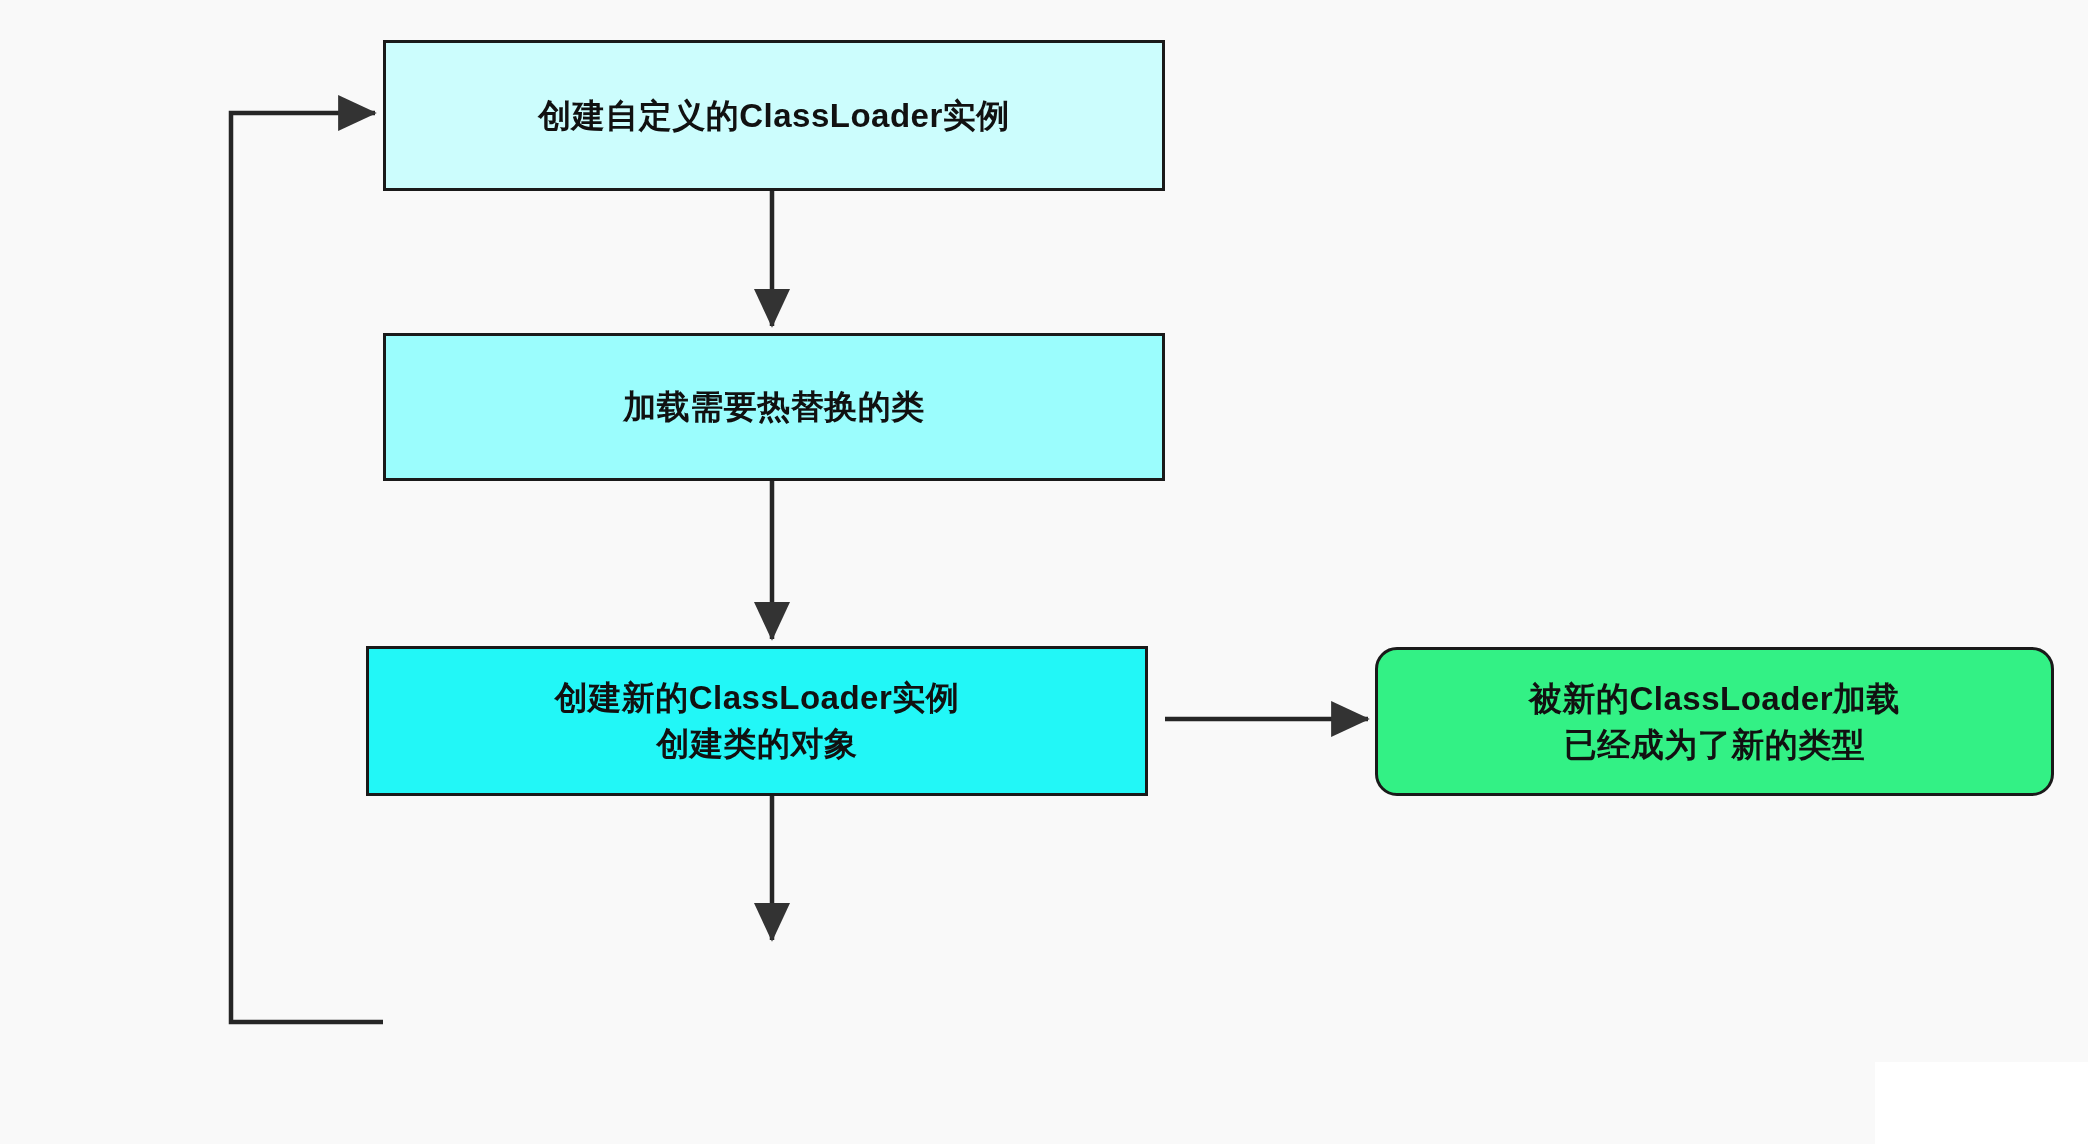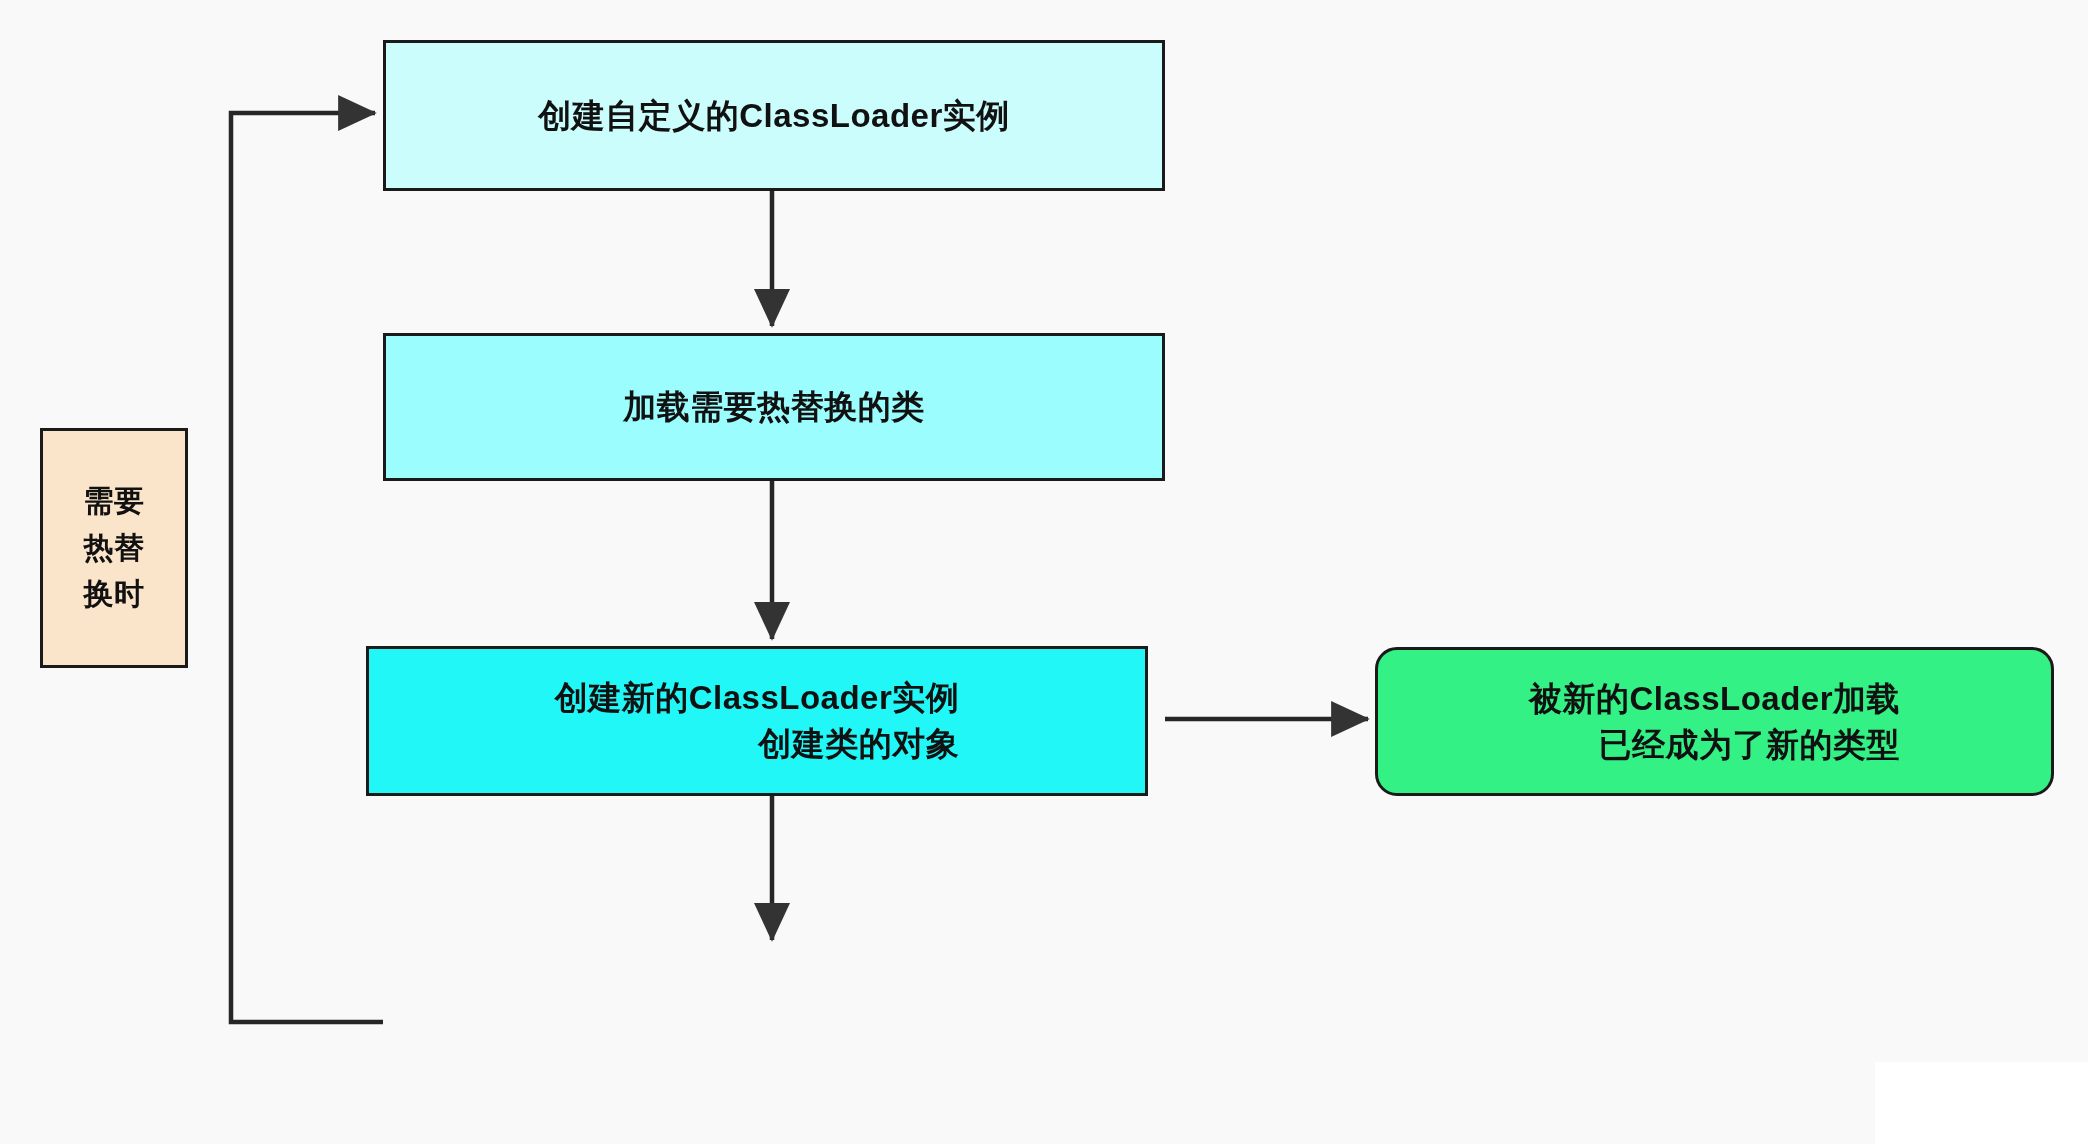--- a/index.html
+++ b/index.html
@@ -25,21 +25,21 @@
     height: 1144px;
     pointer-events: none;
   }
   .node {
     position: absolute;
     box-sizing: border-box;
     border: 3px solid #1a1a1a;
     display: flex;
     align-items: center;
     justify-content: center;
-    text-align: right;
+    text-align: center;
     color: #111111;
     font-weight: bold;
     line-height: 1.38;
     white-space: pre-line;
     letter-spacing: 0.5px;
   }
   .node-label {
     display: block;
     white-space: pre-line;
   }
@@ -129,21 +129,16 @@
     <span class="node-label">创建新的ClassLoader实例
 创建类的对象</span>
   </div>
 
 
   <div class="node" id="node-loaded-by-new-classloader">
     <span class="node-label">被新的ClassLoader加载
 已经成为了新的类型</span>
   </div>
 
-  <div class="node" id="node-when-hotswap-needed">
-    <span class="node-label">需要
-热替
-换时</span>
-  </div>
 
   <div id="white-artifact"></div>
 
 </div>
 
 </body></html>

